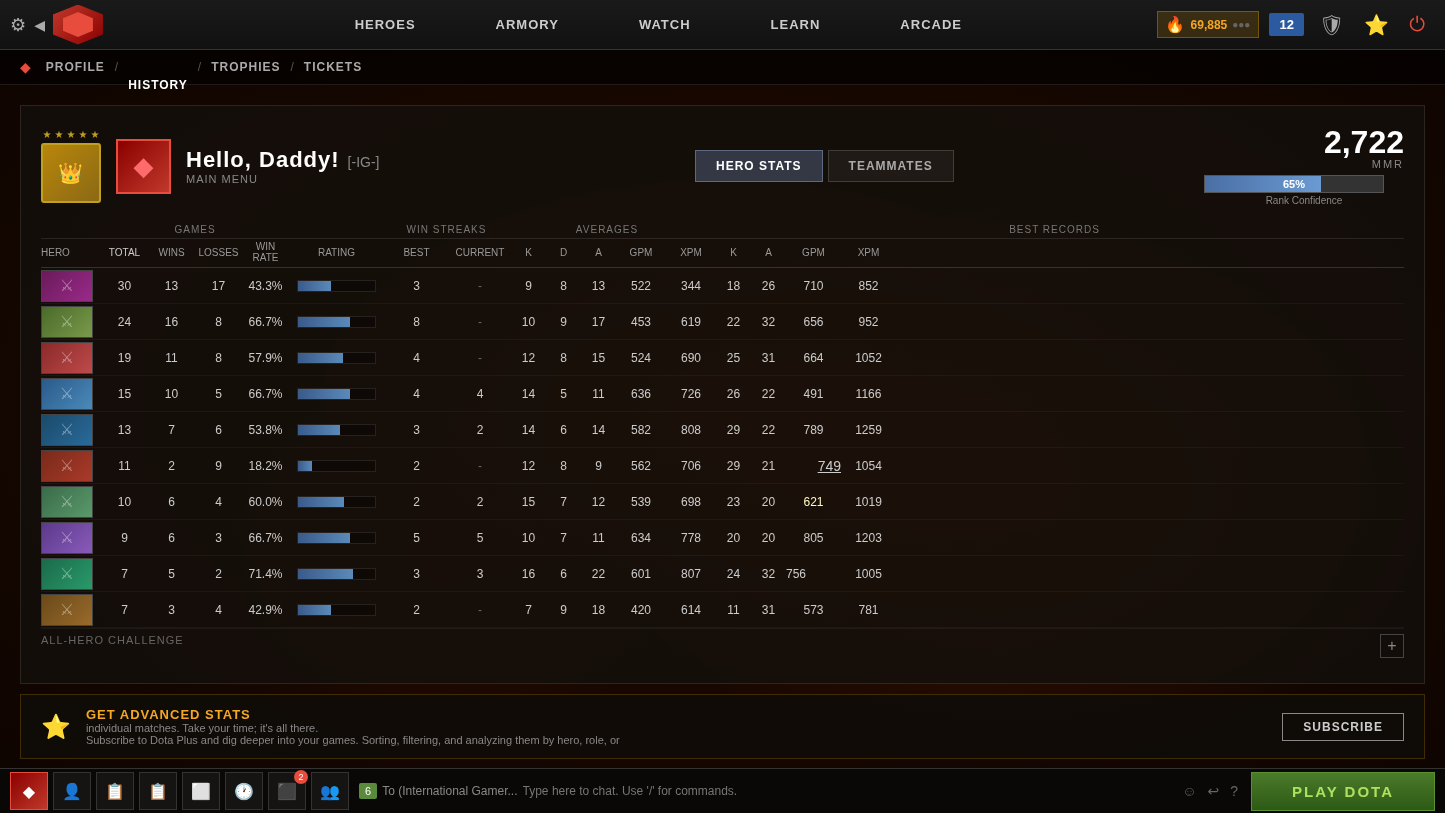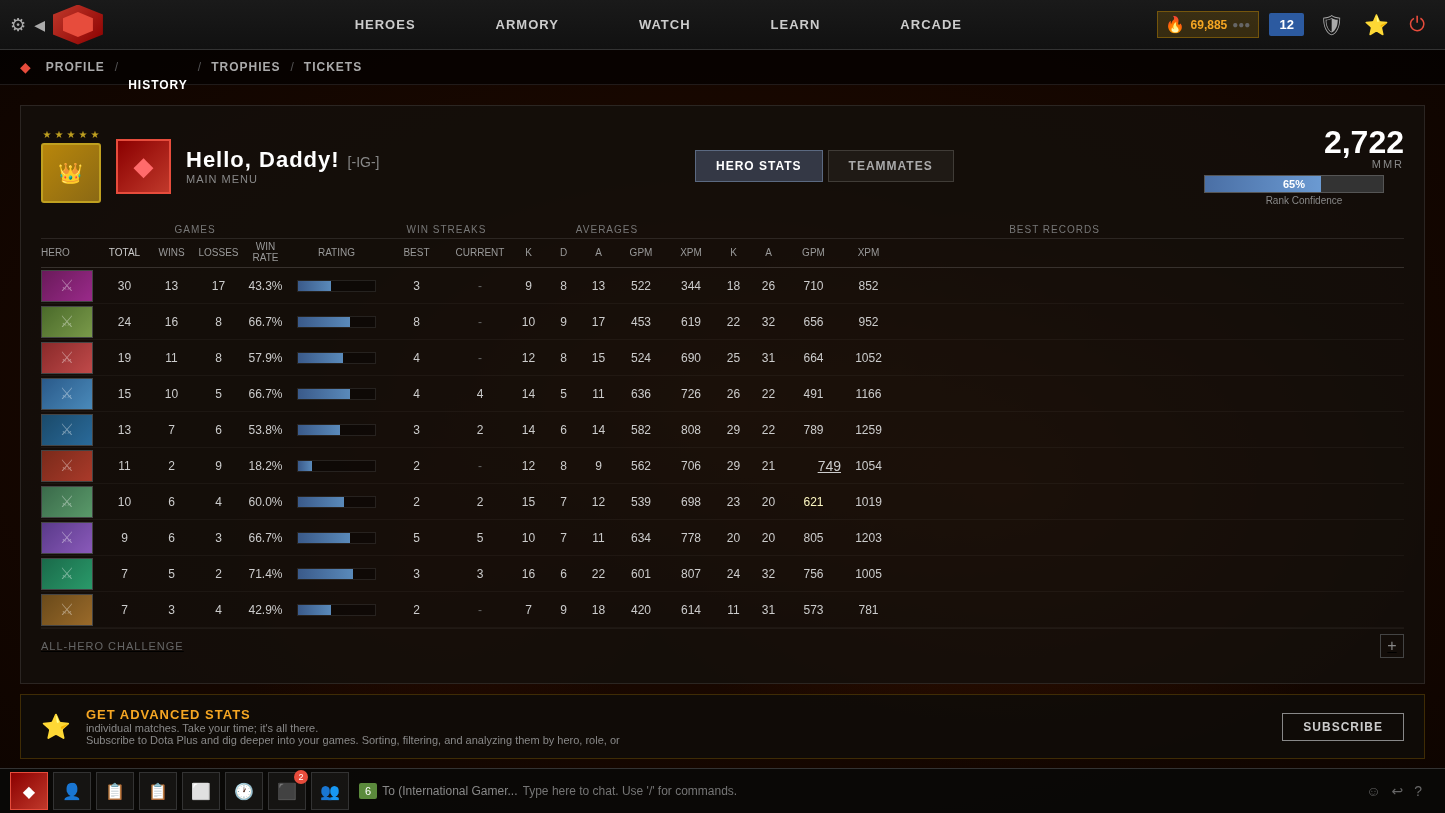--- a/index.html
+++ b/index.html
@@ -432,24 +432,22 @@
       font-size: 12px;
       font-weight: bold;
       letter-spacing: 1px;
       cursor: pointer;
       text-transform: uppercase;
     }
 
     
     .all-hero-row {
       display: flex;
-      align-items: center;
       padding: 5px 0;
       border-top: 1px solid rgba(255,255,255,0.05);
-      text-decoration: underline;
     }
     .all-hero-label {
       font-size: 11px;
       color: #666;
       letter-spacing: 1px;
       text-transform: uppercase;
     }
     .expand-btn {
       margin-left: auto;
       color: #888;
@@ -859,21 +857,21 @@
     </div>
     <div style="width:65px;text-align:center;font-size:12px;color:#ccc;">3</div>
     <div style="width:62px;text-align:center;font-size:12px;color:#ccc;">3</div>
     <div style="width:35px;text-align:center;font-size:12px;color:#ccc;">16</div>
     <div style="width:35px;text-align:center;font-size:12px;color:#ccc;">6</div>
     <div style="width:35px;text-align:center;font-size:12px;color:#ccc;">22</div>
     <div style="width:50px;text-align:center;font-size:12px;color:#ccc;">601</div>
     <div style="width:50px;text-align:center;font-size:12px;color:#ccc;">807</div>
     <div style="width:35px;text-align:center;font-size:12px;color:#ccc;">24</div>
     <div style="width:35px;text-align:center;font-size:12px;color:#ccc;">32</div>
-    <div style="width:55px;text-align:center;font-size:12px;color:#ccc;">756</div>
+    <div style="width:55px;font-size:12px;color:#ccc;">756</div>
     <div style="width:55px;text-align:center;font-size:12px;color:#ccc;">1005</div>
   </div>
         <div style="display: flex; align-items: center; border-bottom: 1px solid rgba(255, 255, 255, 0.04); min-height: 36px; cursor: pointer;">
     <div style="width:60px;">
       <div class="hero-thumb h10">
         <span style="font-size:16px;color:rgba(255,255,255,0.4);">⚔</span>
       </div>
     </div>
     <div style="width:47px;text-align:center;font-size:12px;color:#ccc;">7</div>
     <div style="width:47px;text-align:center;font-size:12px;color:#ccc;">3</div>
@@ -933,13 +931,14 @@
   <div class="chat-area">
     <span class="chat-badge">6</span>
     <span class="chat-text">To (International Gamer...</span>
     <input class="chat-input" placeholder="Type here to chat. Use '/' for commands." style="">
     <div class="chat-icons">
       <span class="chat-icon-btn">☺</span>
       <span class="chat-icon-btn">↩</span>
       <span class="chat-icon-btn">?</span>
     </div>
   </div>
+  <button class="play-dota-btn">PLAY DOTA</button>
 </div>
 
 </body></html>

